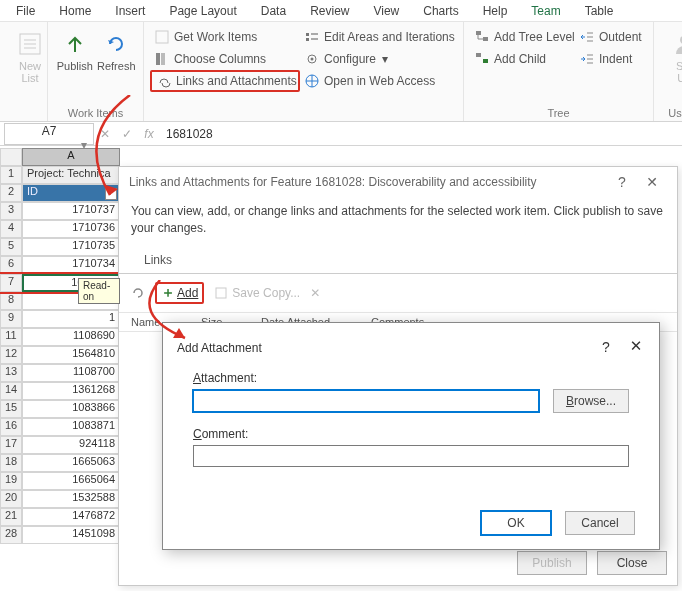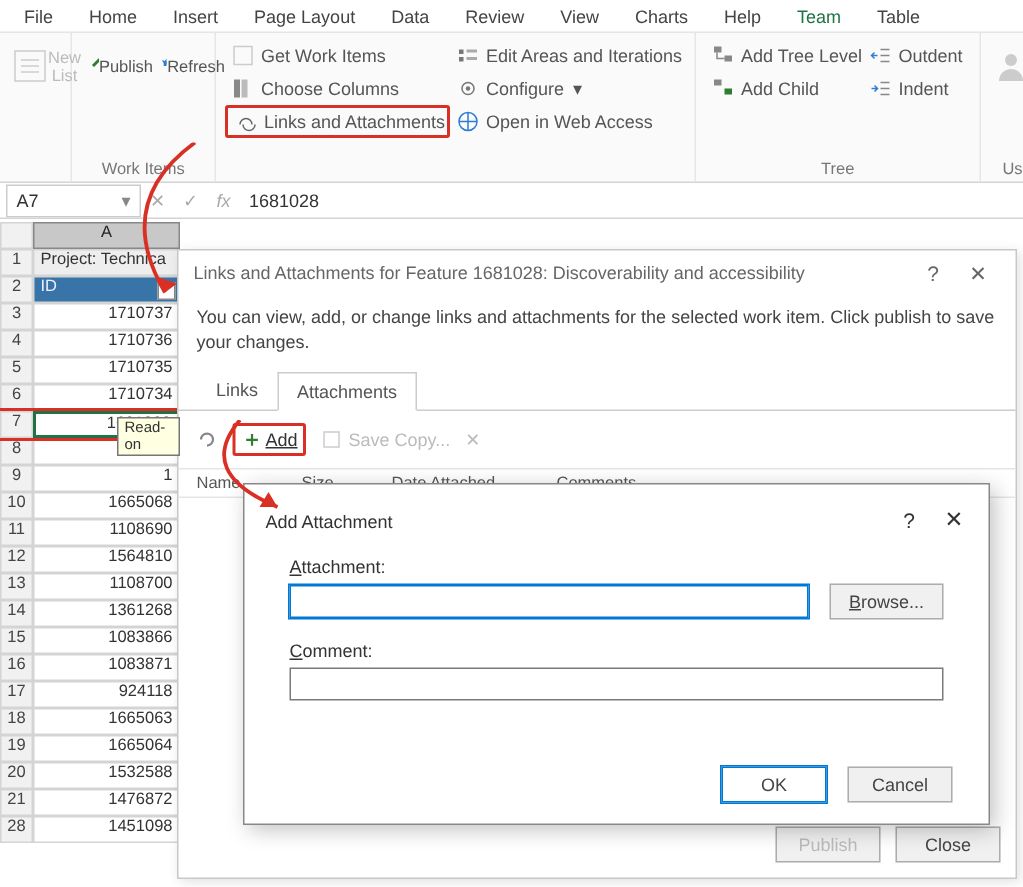--- a/index.html
+++ b/index.html
@@ -7,32 +7,32 @@
 
 
 .menubar { height: 22px; display: flex; align-items: center; padding: 0 4px; border-bottom: 1px solid #e5e5e5; }
 .menubar .mi { padding: 2px 12px; color: #444; cursor: default; }
 .menubar .mi.active { color: #217346; }
 
 
 .ribbon { height: 100px; border-bottom: 1px solid #d4d4d4; display: flex; background: #fafafa; }
 .rgroup { border-right: 1px solid #e5e5e5; padding: 4px 6px 0 6px; display: flex; flex-direction: column; position: relative; }
 .rgroup .glabel { position: absolute; bottom: 2px; left: 0; right: 0; text-align: center; font-size: 11px; color: #777; }
-.bigbtn { display: flex; align-items: center; justify-content: flex-start; width: 48px; padding-top: 4px; color: #555; }
+.bigbtn { display: flex; flex-direction: column; align-items: center; justify-content: flex-start; width: 48px; padding-top: 4px; color: #555; }
 .bigbtn .icn { width: 28px; height: 28px; margin-bottom: 2px; }
 .bigbtn.disabled { color: #bbb; }
 .smallbtn { display: flex; align-items: center; height: 22px; color: #555; padding: 0 4px; gap: 4px; white-space: nowrap; }
 .smallbtn .icn { width: 16px; height: 16px; flex-shrink: 0; }
 .col { display: flex; flex-direction: column; }
 .row { display: flex; }
 .highlight-red { border: 2px solid #d93025; border-radius: 2px; }
 
 
 .fbar { height: 24px; display: flex; align-items: center; border-bottom: 1px solid #d4d4d4; }
-.namebox { width: 90px; height: 22px; border: 1px solid #ccc; padding: 0 6px; display: flex; align-items: center; margin-left: 4px; background: #fff; }
+.namebox { width: 90px; height: 22px; border: 1px solid #ccc; padding: 0 6px; display: flex; align-items: center; margin-left: 4px; background: #fff; flex-direction: column; }
 .fbar .fbbtn { width: 22px; text-align: center; color: #aaa; }
 .fbar .fval { flex: 1; padding: 0 6px; }
 
 
 .grid { position: absolute; top: 148px; left: 0; width: 120px; }
 .colhdr { display: flex; }
 .colhdr .rh { width: 22px; height: 18px; background: #f1f1f1; border: 1px solid #d4d4d4; }
 .colhdr .ch { flex: 1; height: 18px; background: #c8c8c8; border: 1px solid #888; text-align: center; font-size: 11px; color: #222; }
 .gridrow { display: flex; height: 18px; }
 .gridrow .rh { width: 22px; background: #f1f1f1; border: 1px solid #d4d4d4; font-size: 11px; text-align: center; color: #444; }
@@ -285,24 +285,20 @@
     </div>
   <div class="gridrow">
       <div class="rh">8</div>
       <div class="cell">1</div>
     </div>
   <div class="gridrow">
       <div class="rh">9</div>
       <div class="cell">1</div>
     </div>
   <div class="gridrow">
-      <div class="rh">10</div>
-      <div class="cell">1665068</div>
-    </div>
-  <div class="gridrow">
       <div class="rh">11</div>
       <div class="cell">1108690</div>
     </div>
   <div class="gridrow">
       <div class="rh">12</div>
       <div class="cell">1564810</div>
     </div>
   <div class="gridrow">
       <div class="rh">13</div>
       <div class="cell">1108700</div>
@@ -348,21 +344,20 @@
 
 <div class="dlg1">
   <div class="titlebar">
     <span class="ttl">Links and Attachments for Feature 1681028: Discoverability and accessibility</span>
     <span class="x">?</span>
     <span class="x">✕</span>
   </div>
   <div class="info">You can view, add, or change links and attachments for the selected work item. Click publish to save your changes.</div>
   <div class="tabs">
     <div class="tab">Links</div>
-    <div class="tab active">Attachments</div>
   </div>
   <div class="toolbar2">
     <span class="tbtn">
         <svg width="14" height="14">
           <path d="M3 7 A4 4 0 1 1 7 11" stroke="#888" fill="none" stroke-width="1.5"></path>
         </svg>
       </span>
     <span class="addbtn highlight-red">
         <span class="plus">＋</span>
         <span style="text-decoration:underline">Add</span>

